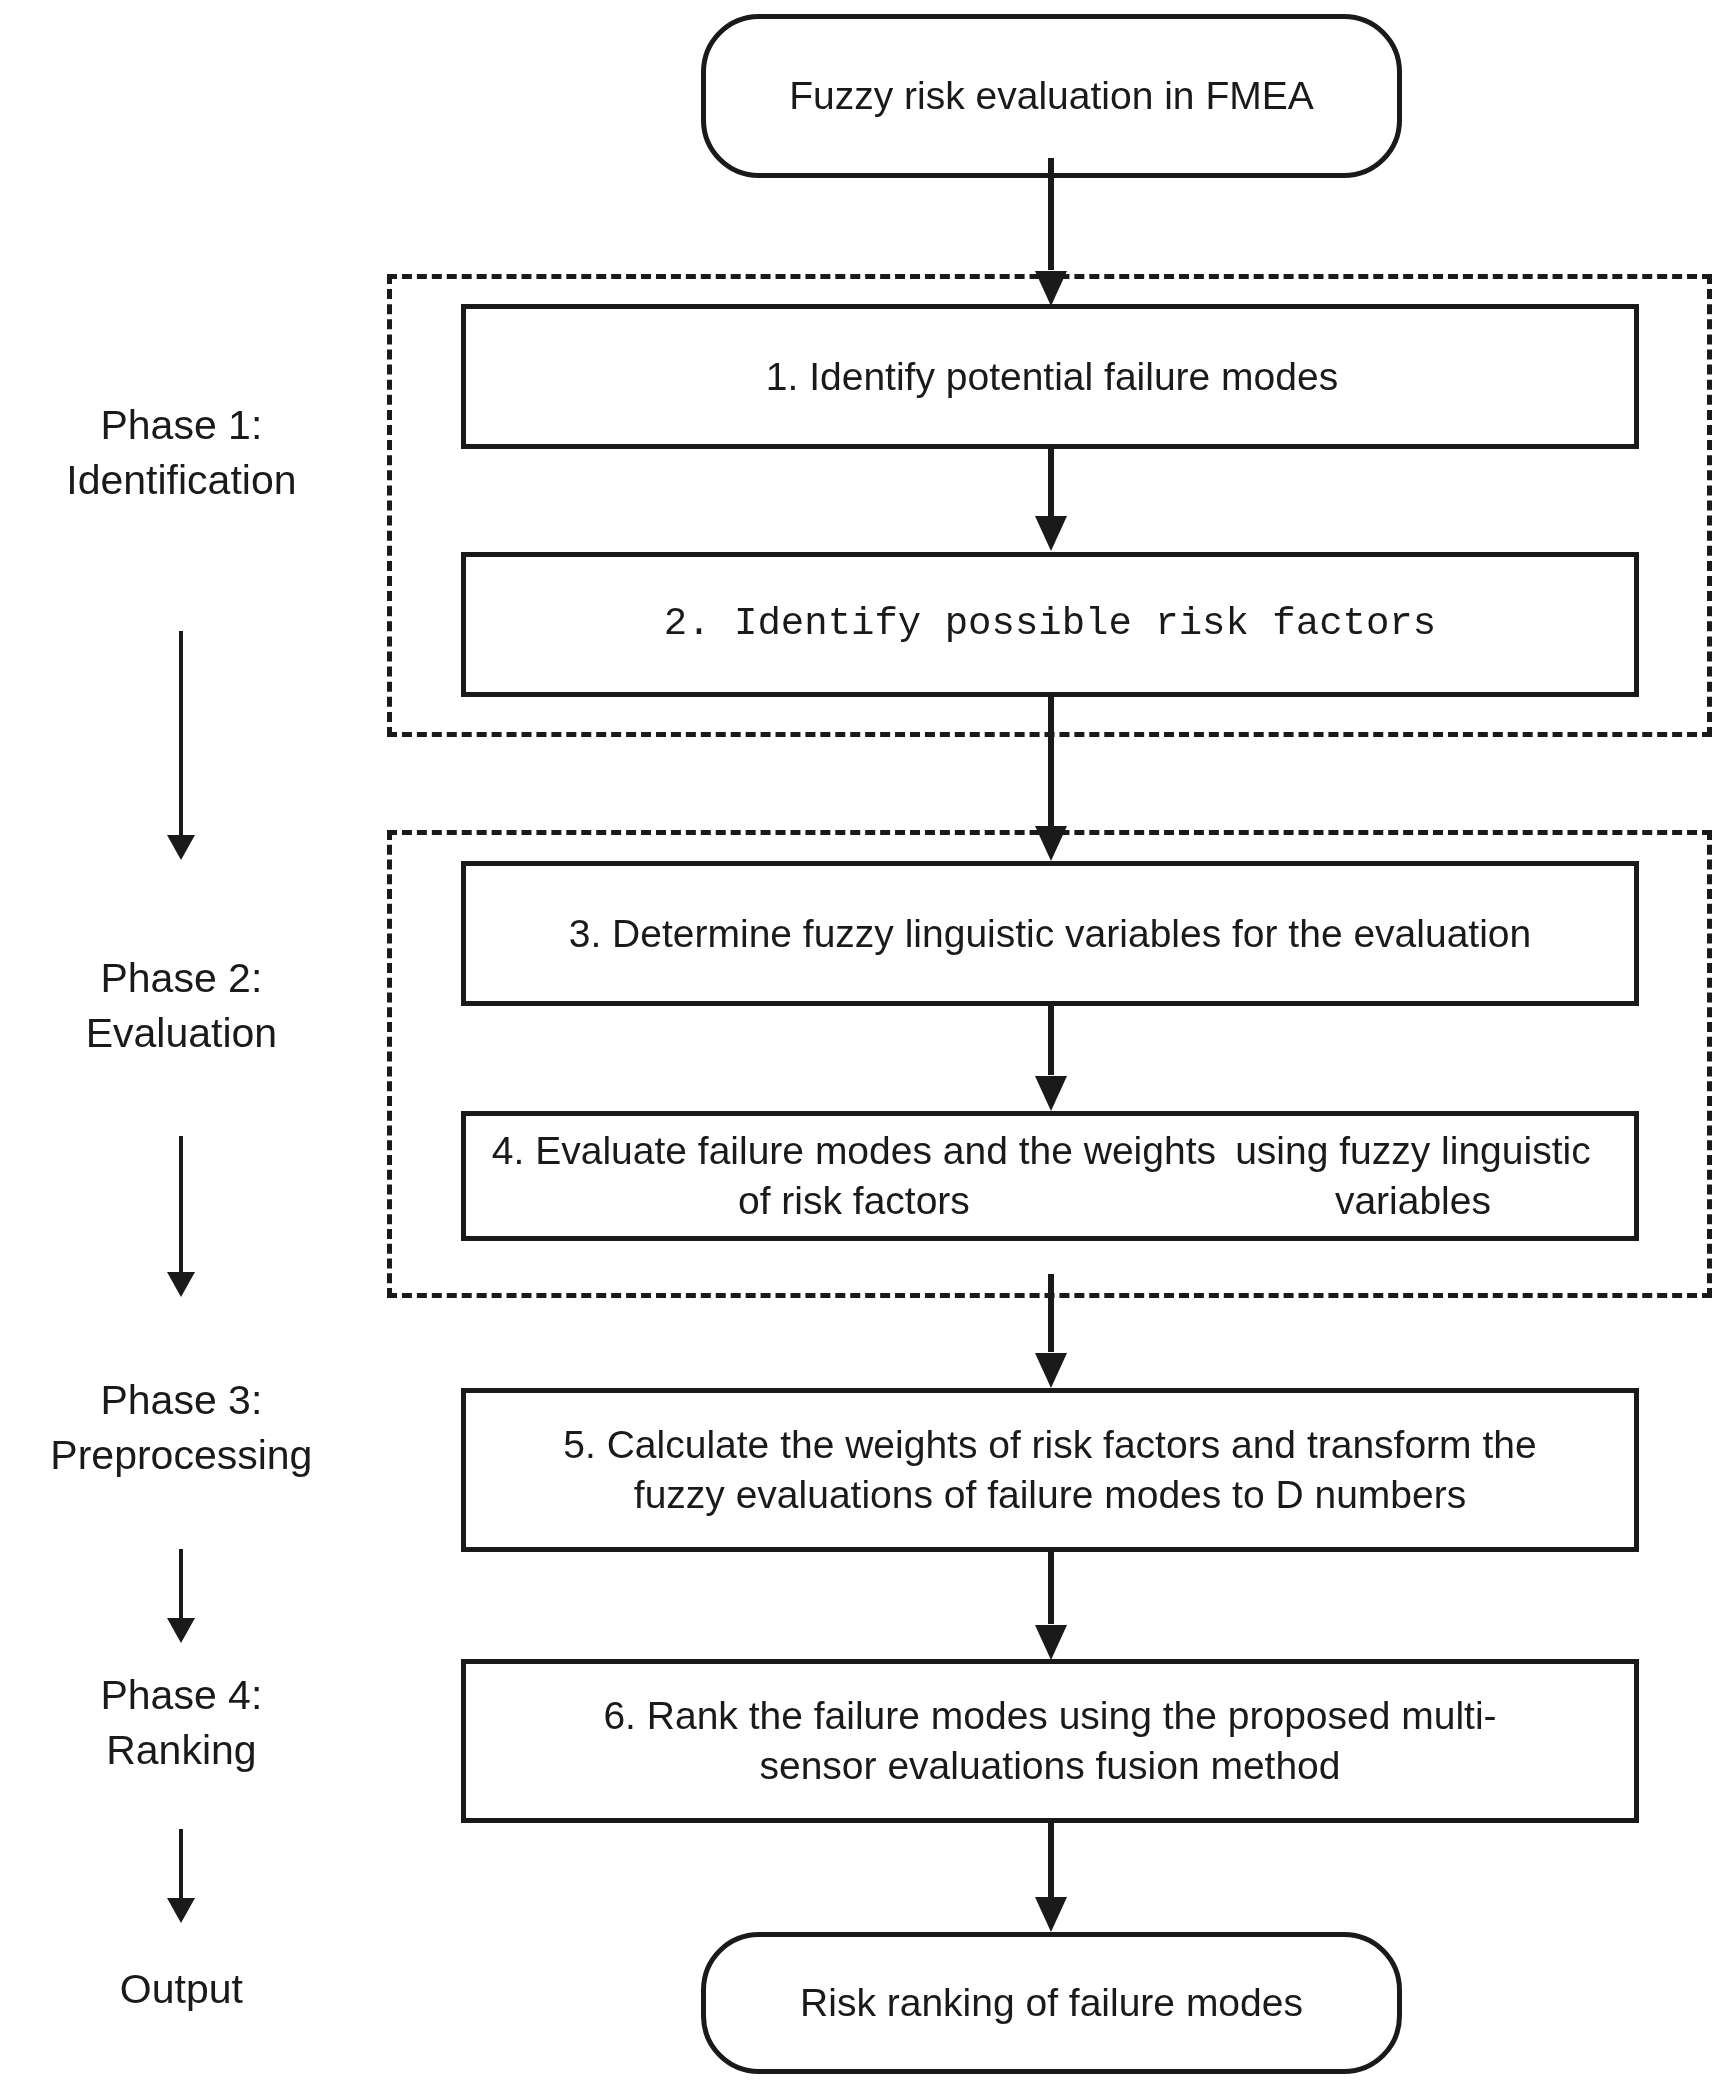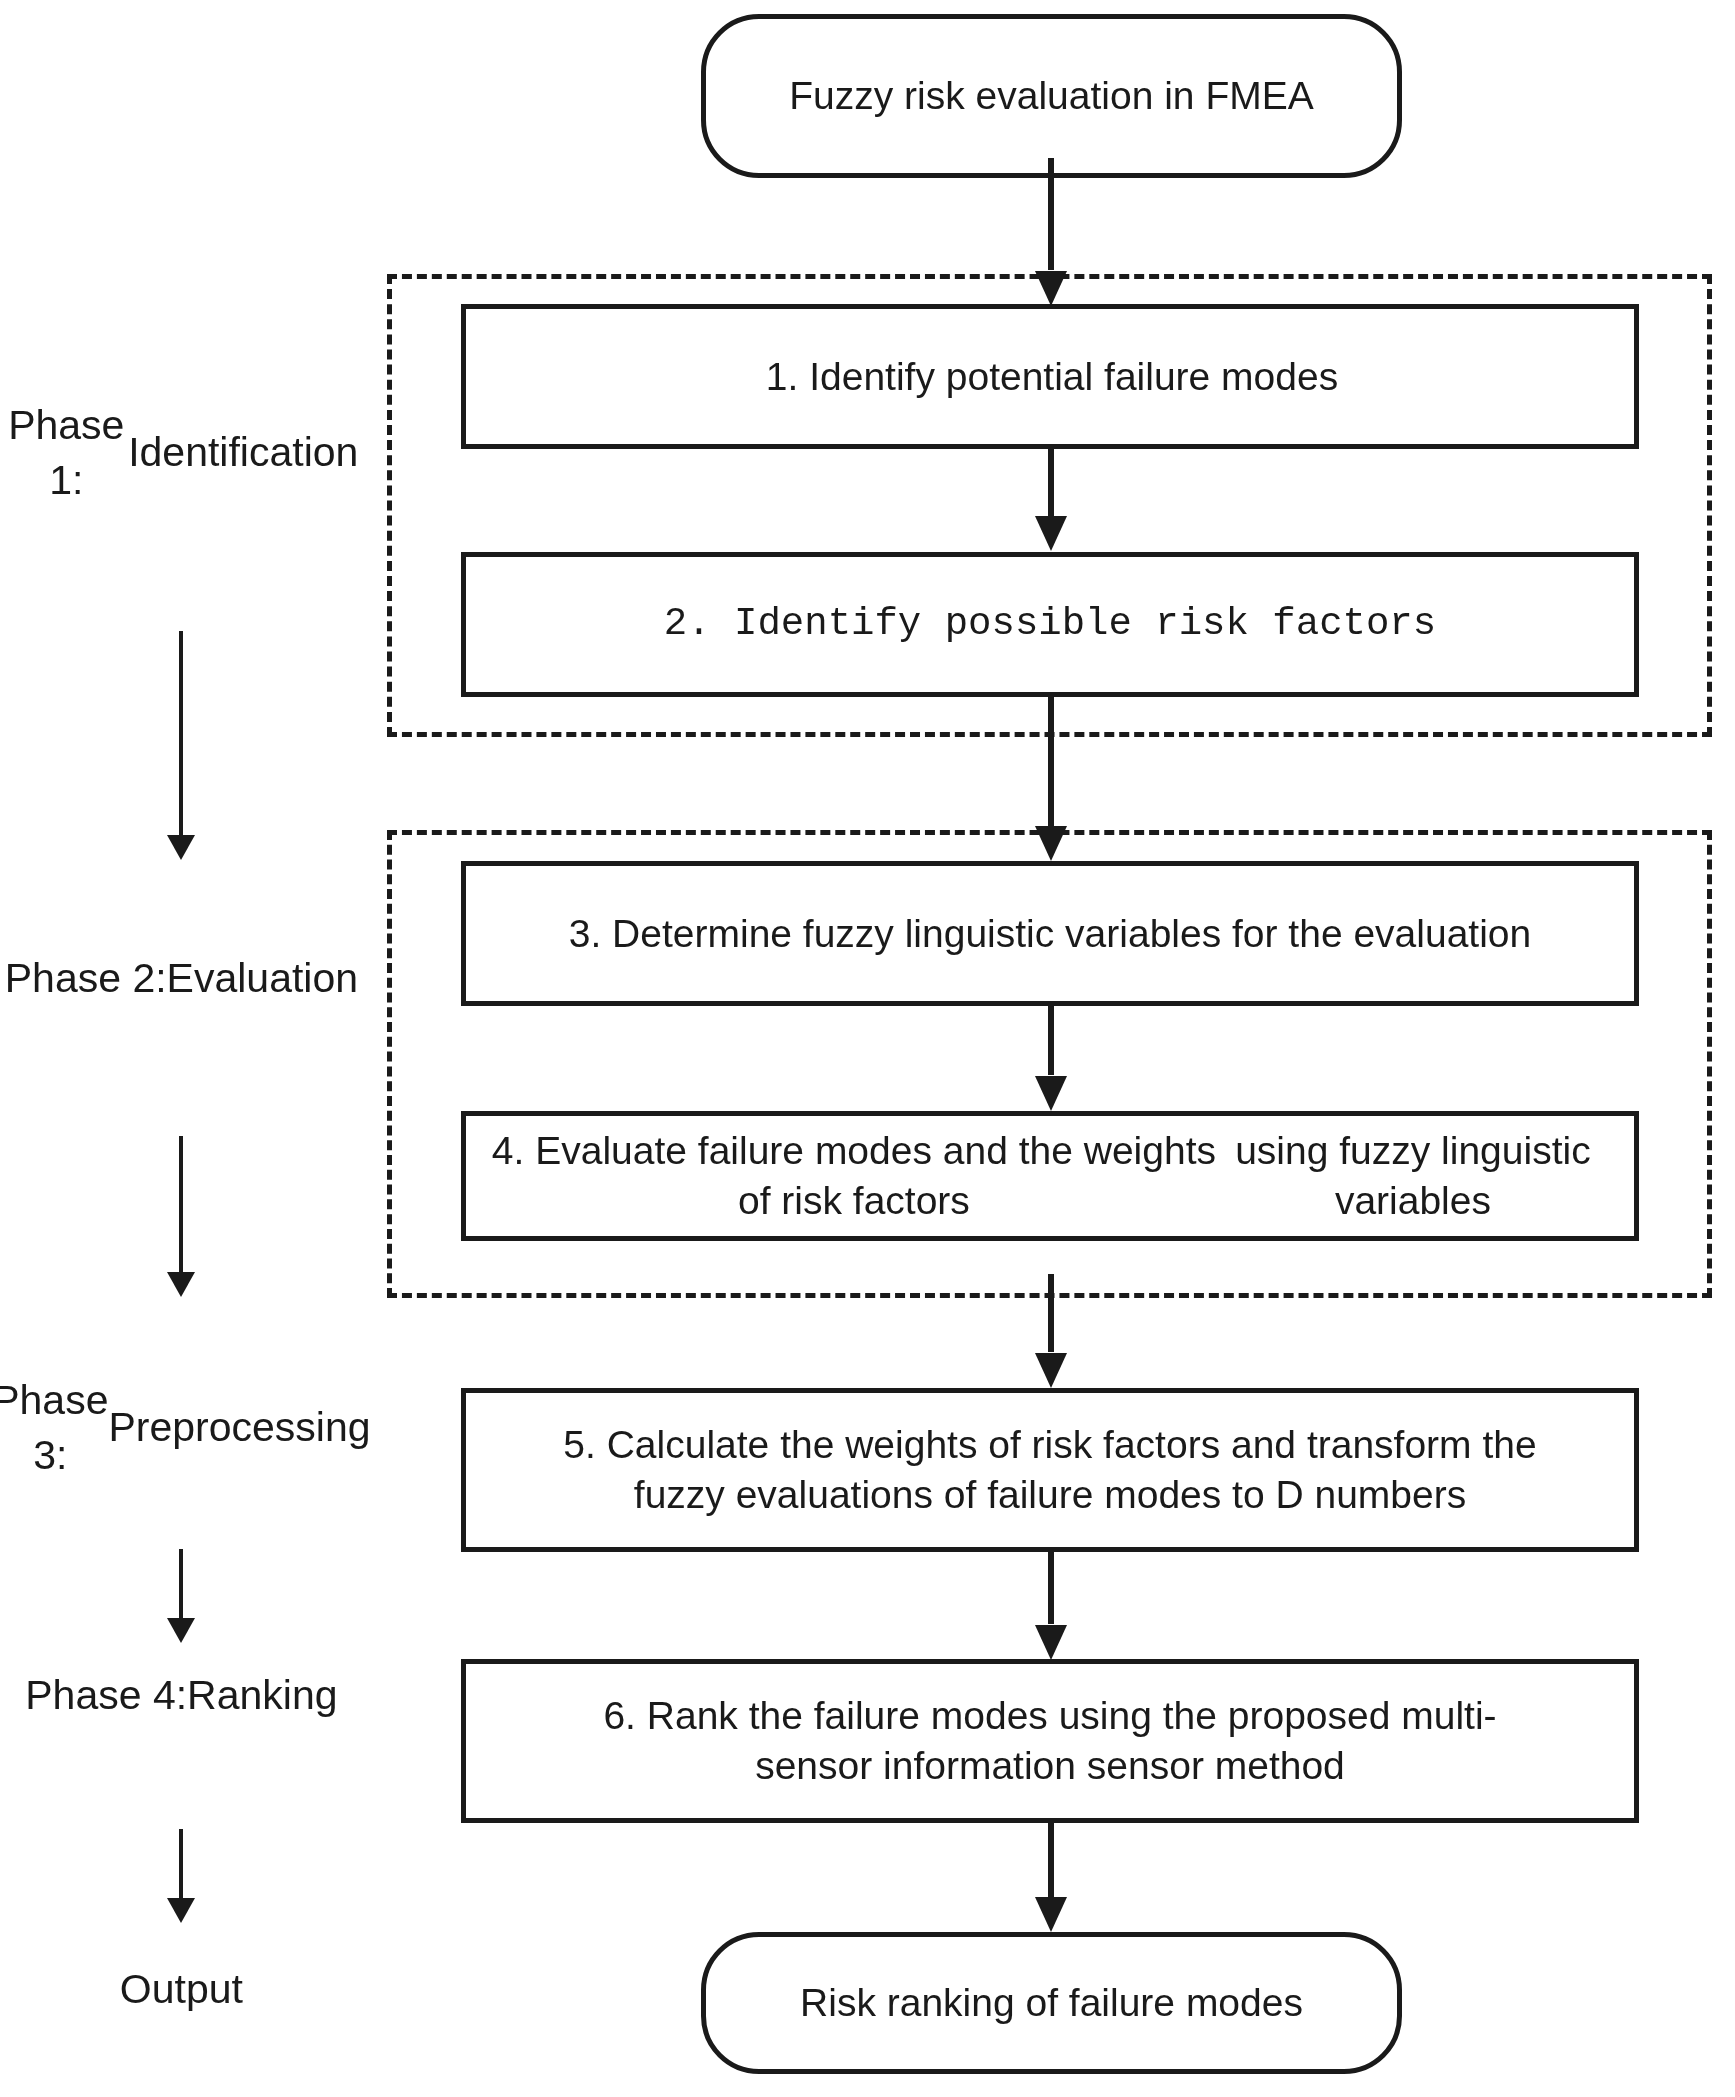--- a/index.html
+++ b/index.html
@@ -52,21 +52,21 @@
     position: absolute;
     box-sizing: border-box;
     border: 5.2px dashed #1a1a1a;
     background: transparent;
   }
 
   
   .phase-label {
     position: absolute;
     display: flex;
-    flex-direction: row;
+    flex-direction: column;
     align-items: center;
     justify-content: center;
     text-align: center;
     font-size: 41px;
     line-height: 1.34;
     color: #1a1a1a;
     width: 354px;
   }
 
   
@@ -177,21 +177,21 @@
     <span class="ln">fuzzy evaluations of failure modes to D numbers</span>
   </div>
 
   <div class="arrow-v" style="left:1051px; top:1552px; height:108px;">
     <div class="shaft" style="height:72px;"></div>
     <div class="head"></div>
   </div>
 
   <div class="node process" style="left:461px; top:1659px; width:1178px; height:164px; flex-direction:column;">
     <span class="ln">6. Rank the failure modes using the proposed multi-</span>
-    <span class="ln">sensor information sensor method</span>
+    <span class="ln">sensor evaluations fusion method</span>
   </div>
 
   <div class="arrow-v" style="left:1051px; top:1823px; height:109px;">
     <div class="shaft" style="height:74px;"></div>
     <div class="head"></div>
   </div>
 
   <div class="node terminator" style="left:701px; top:1932px; width:701px; height:142px;">
     <span class="ln">Risk ranking of failure modes</span>
   </div>

